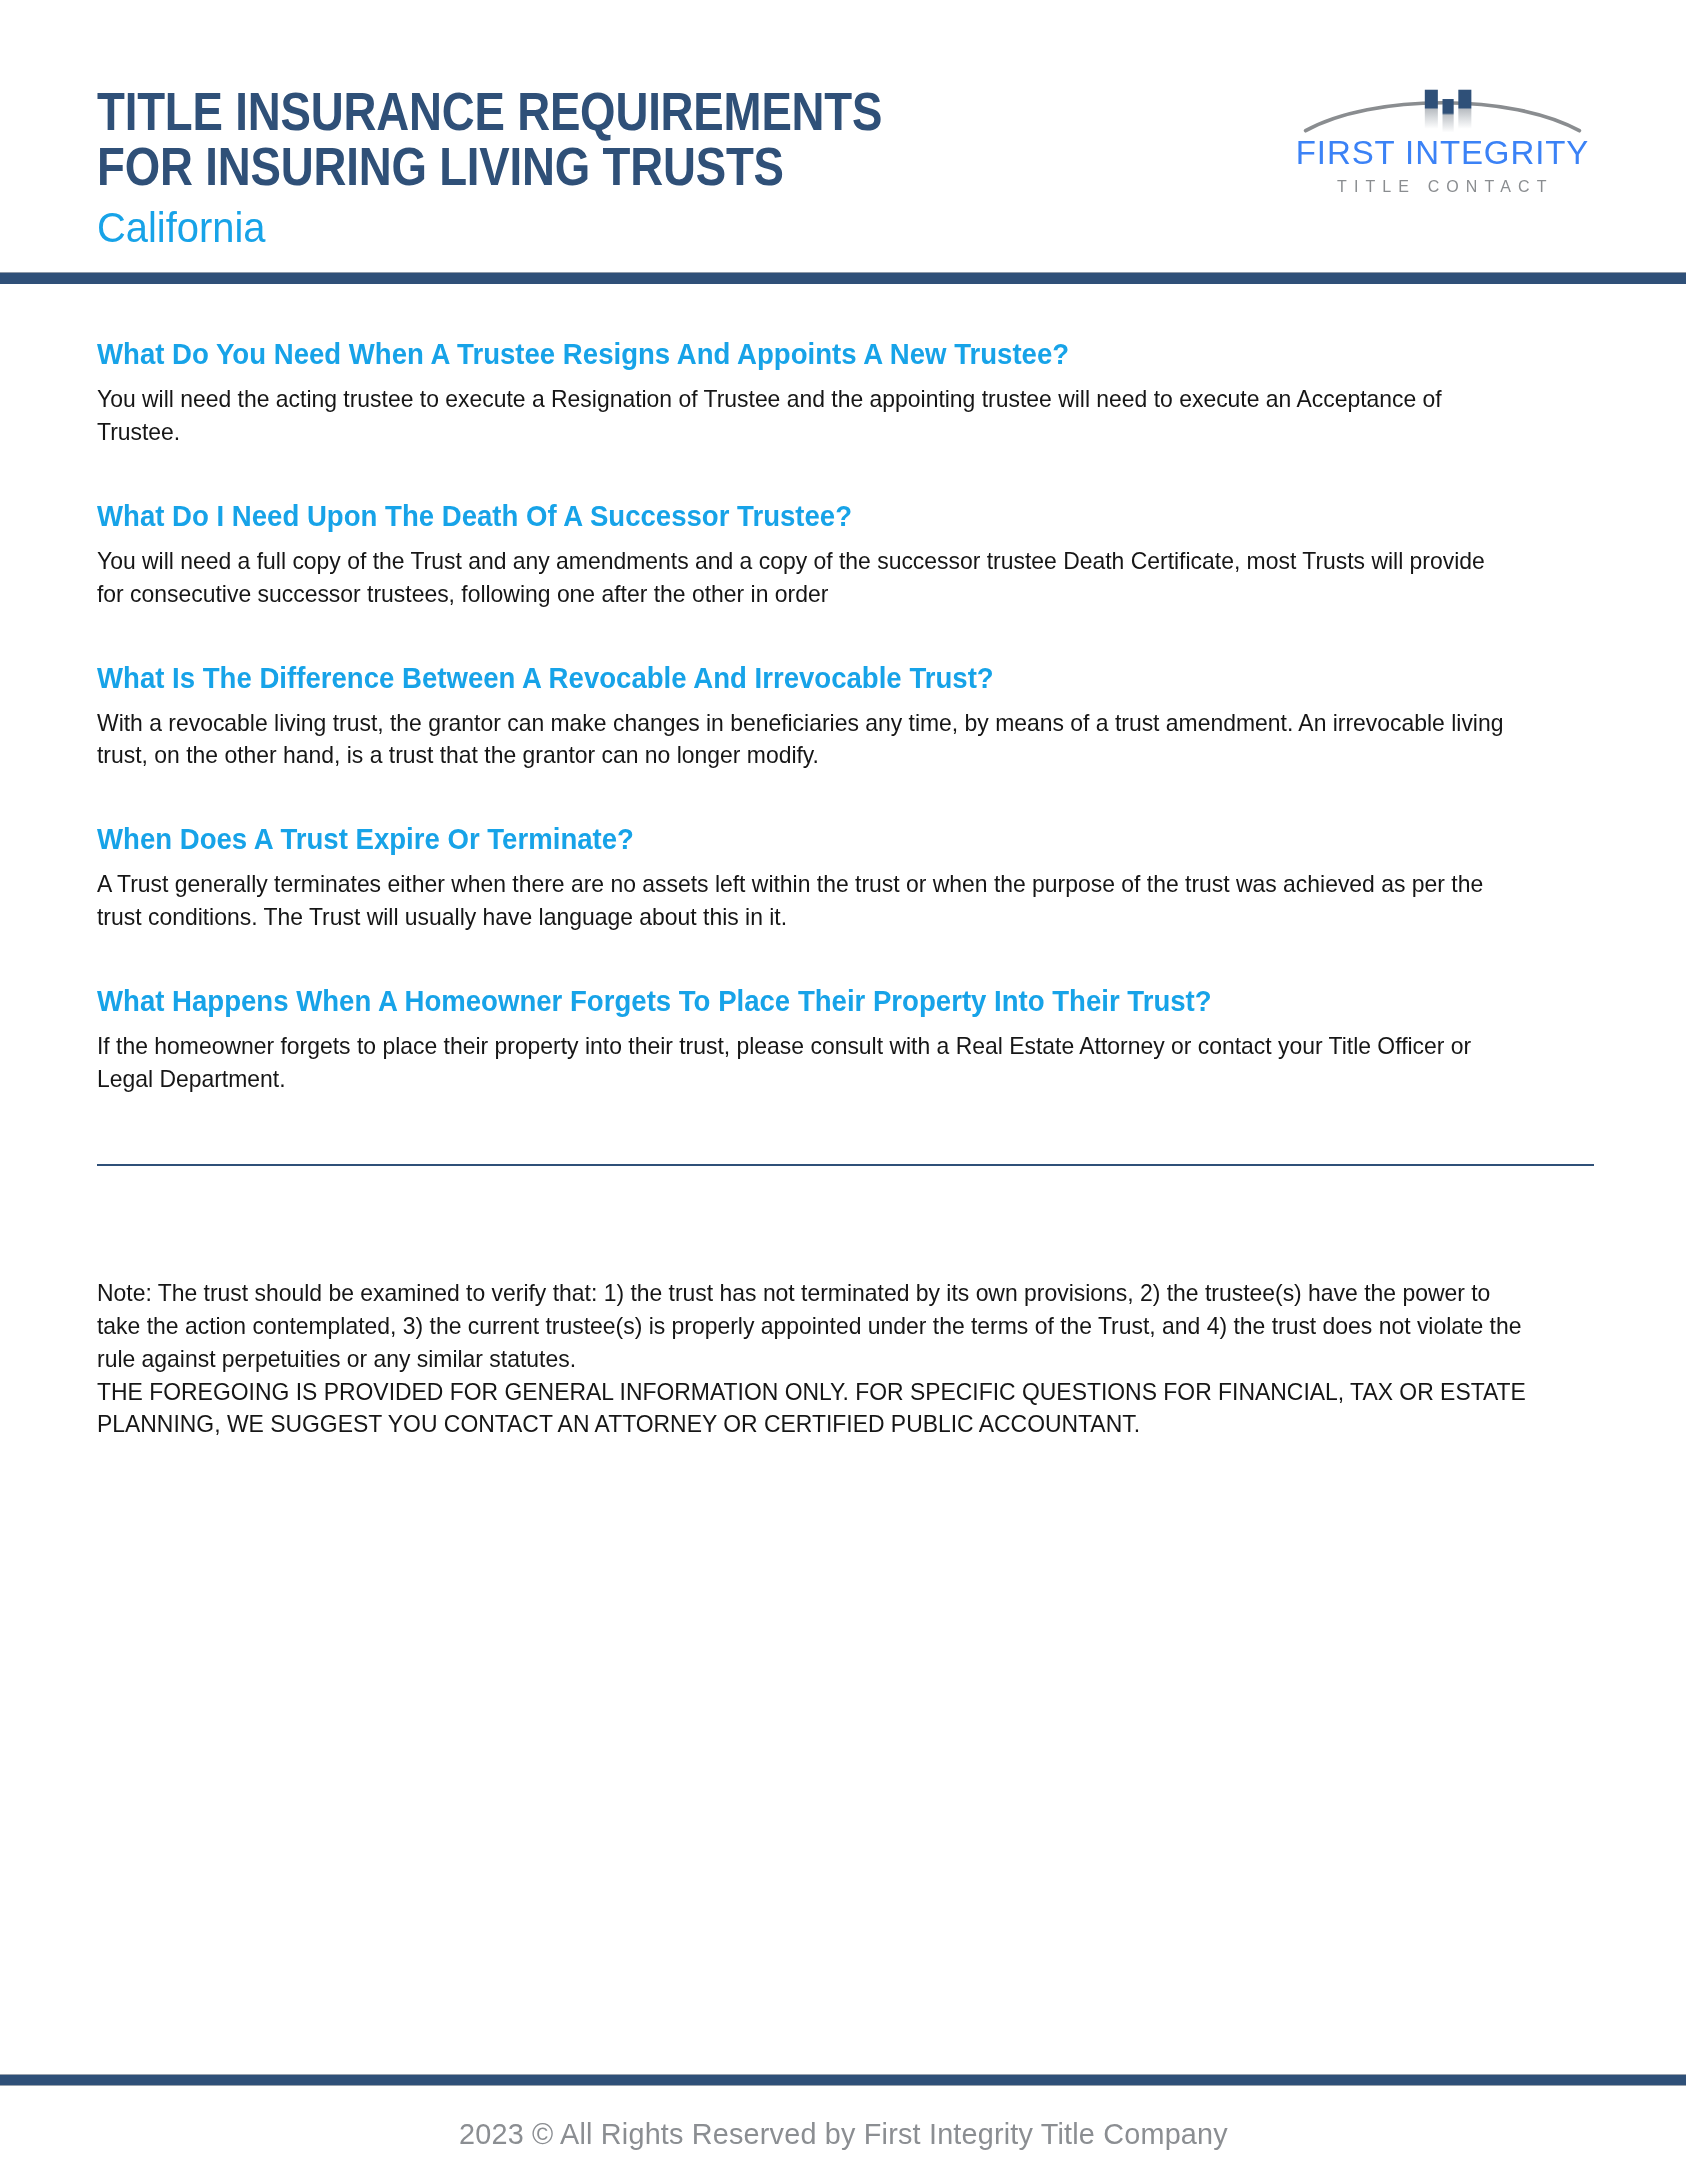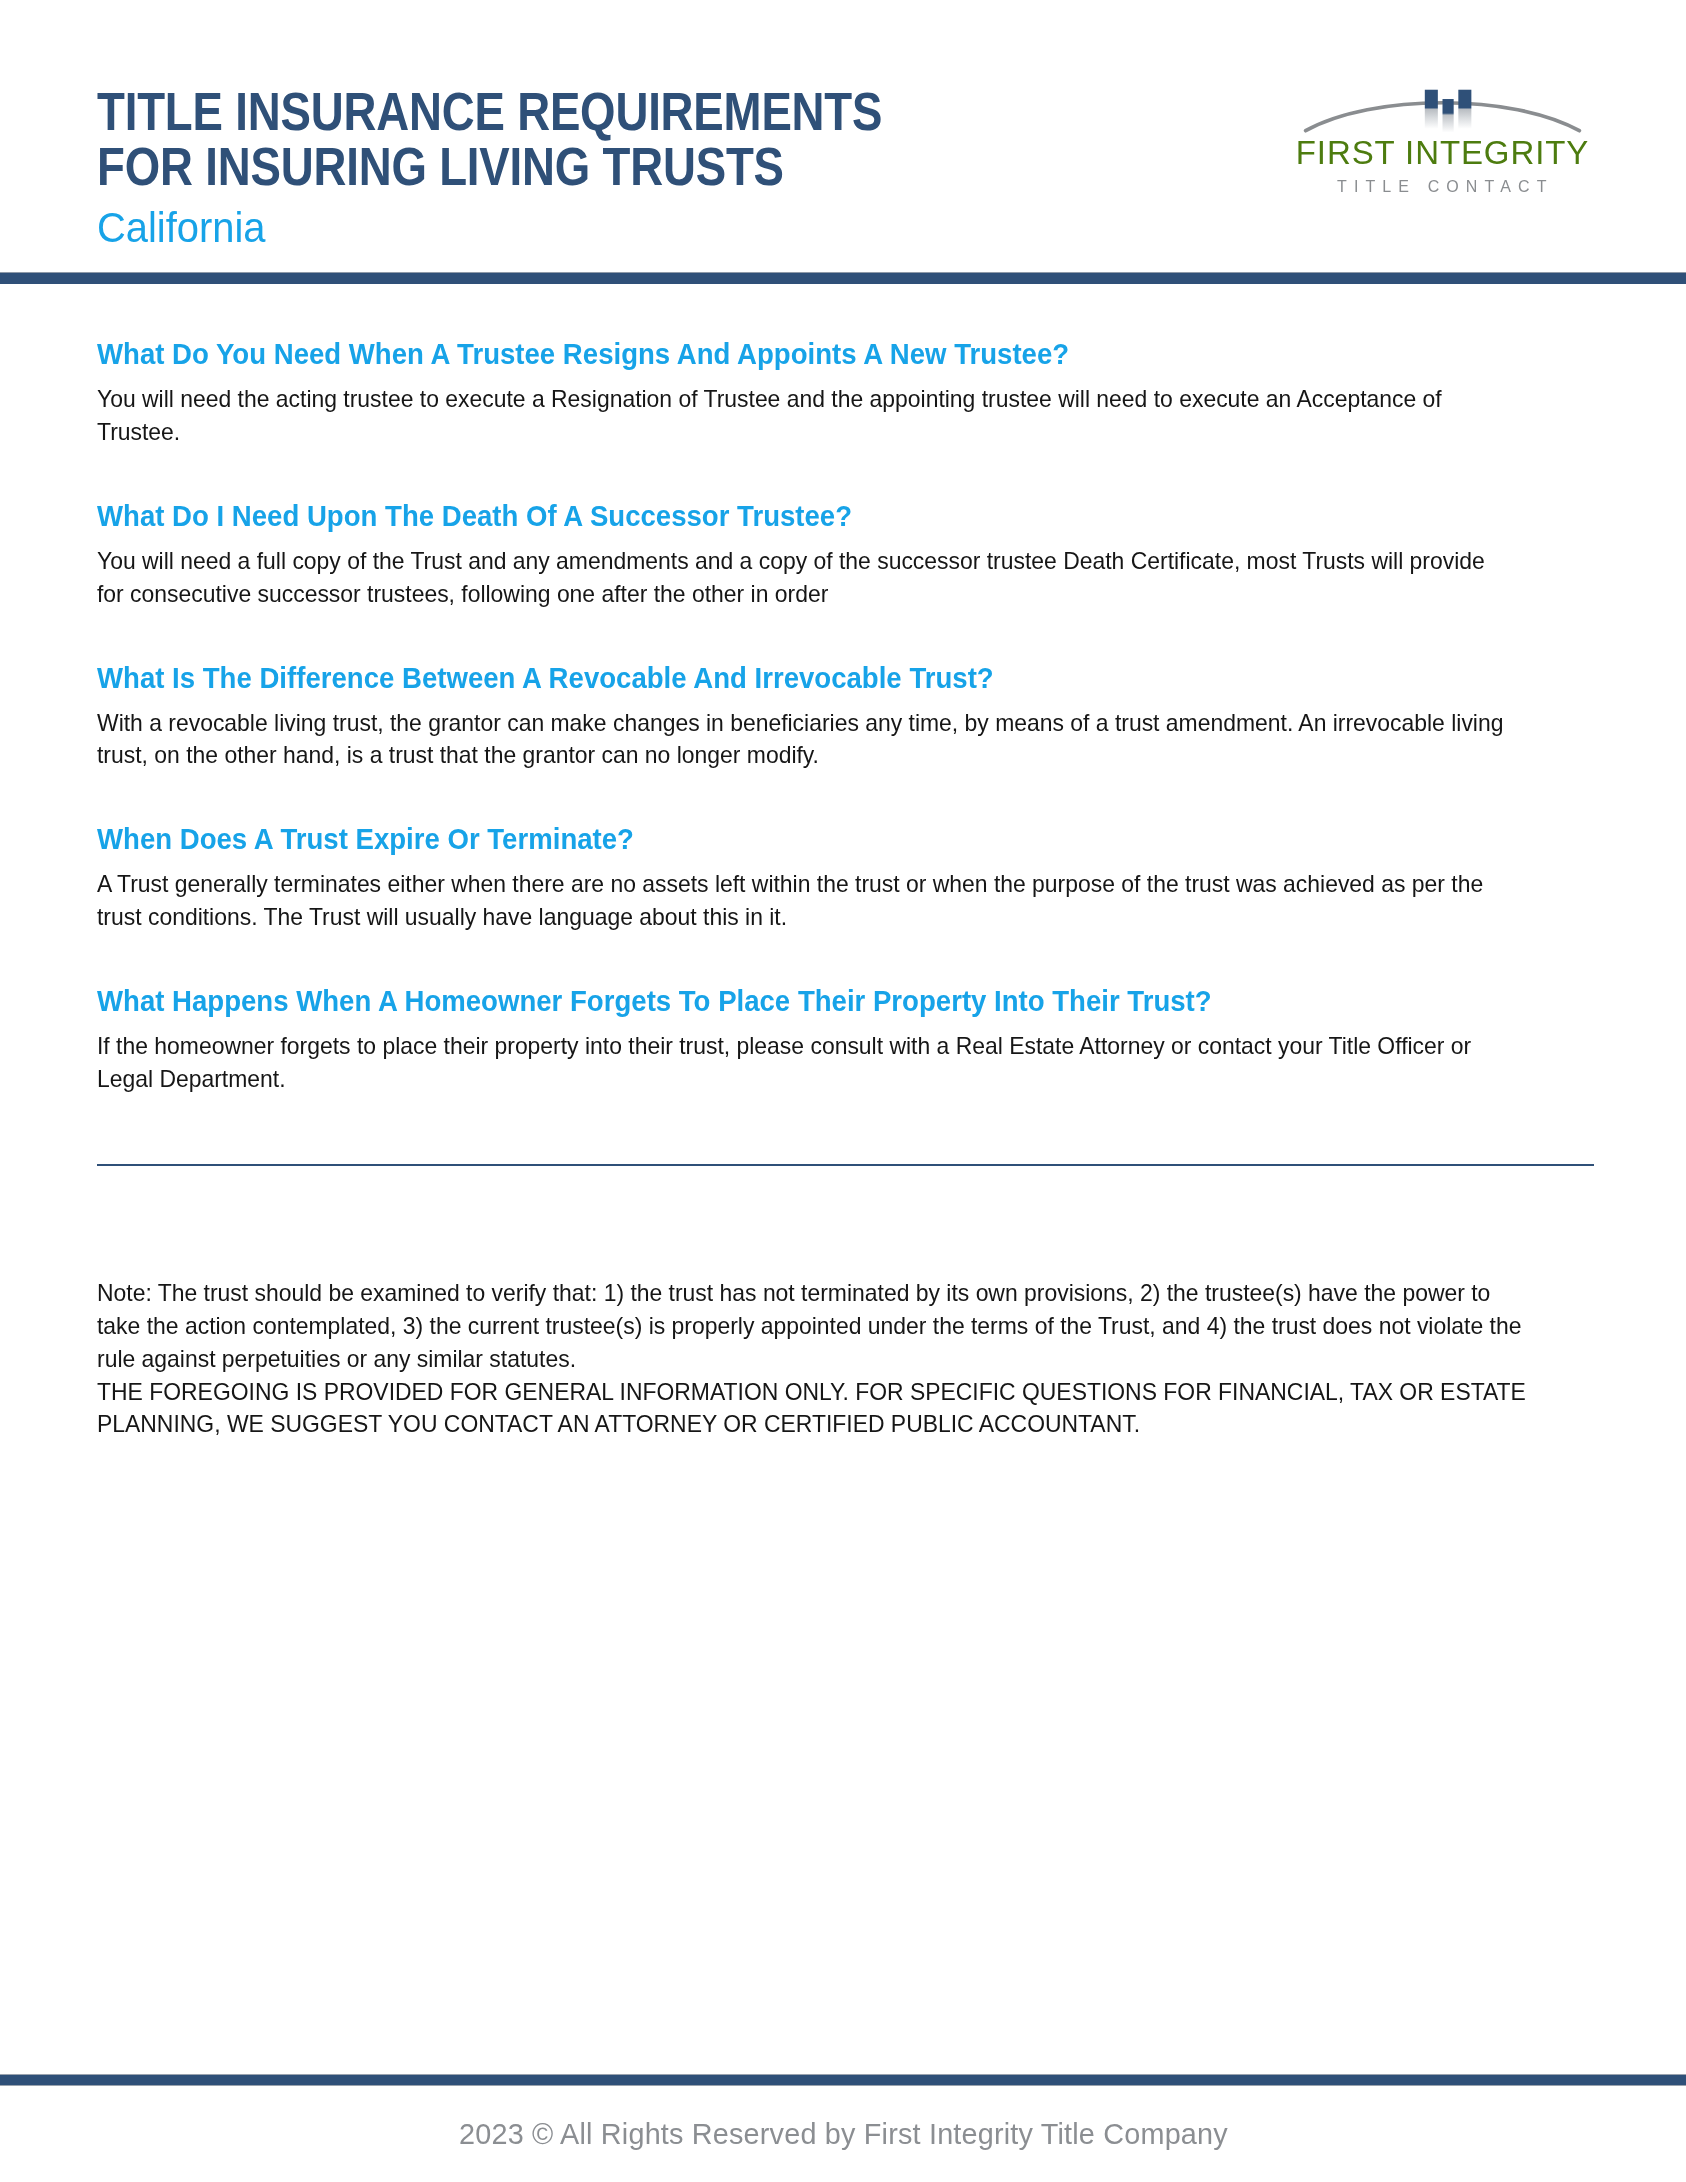--- a/index.html
+++ b/index.html
@@ -76,21 +76,21 @@
   .logo-mark {
     position: relative;
     height: 54px;
     width: 309px;
   }
   .logo-mark svg { display: block; }
   .logo-name {
     font-family: "Liberation Sans", sans-serif;
     font-size: 33px;
     letter-spacing: 0.9px;
-    color: #4d7c0f;
+    color: #3b82f6;
     text-align: center;
     line-height: 1;
     margin-top: -3.7px;
     white-space: nowrap;
   }
   .logo-tag {
     font-family: "Liberation Sans", sans-serif;
     font-size: 16px;
     letter-spacing: 7.1px;
     color: #8a8d90;

